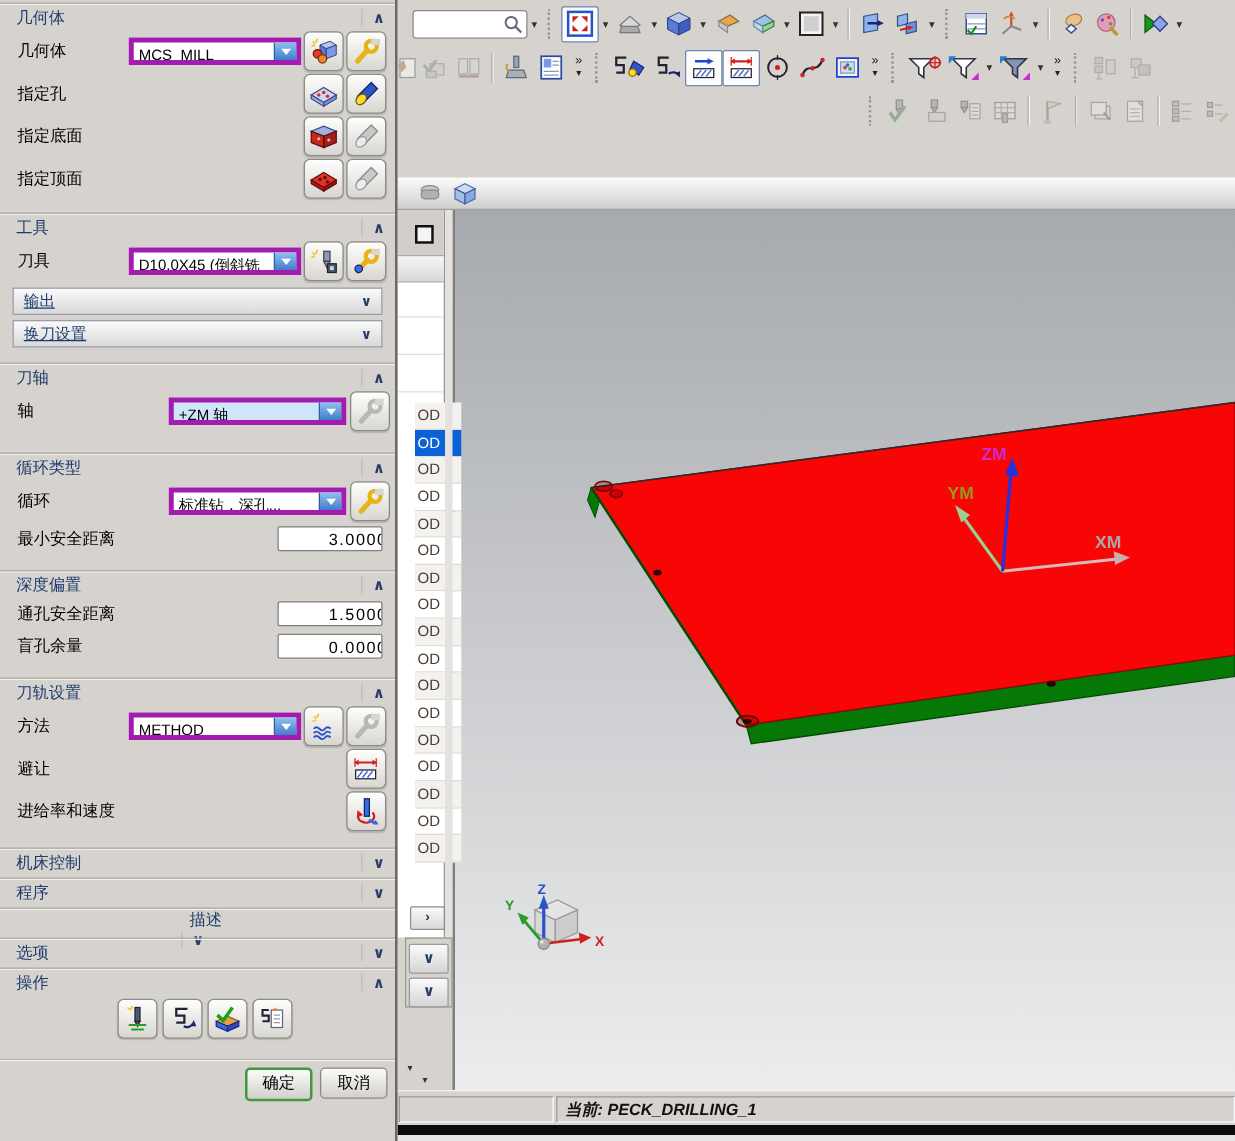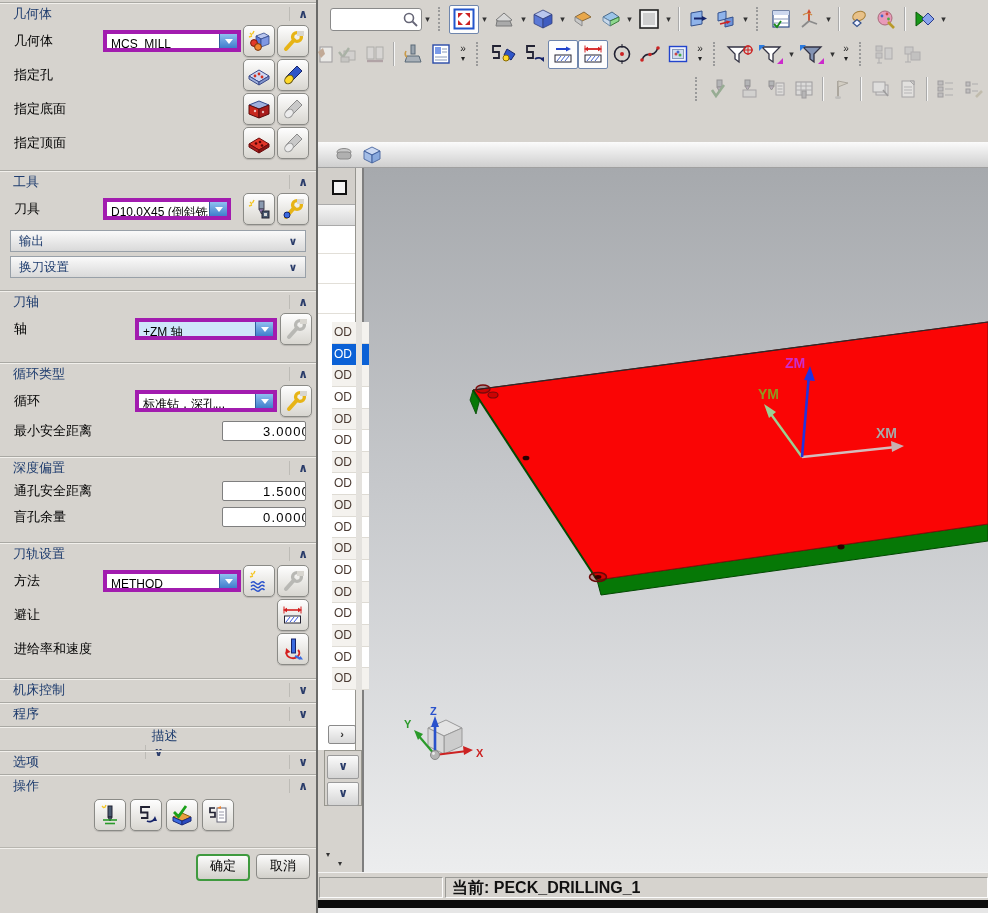--- a/index.html
+++ b/index.html
@@ -36,41 +36,41 @@
   .navstrip{position:absolute;left:38px;top:168px;width:6px;height:582px;background:#e4e2de;}
   .navmore{position:absolute;left:10px;top:557px;width:26px;height:17px;border:1px solid #8a8a8a;border-radius:2px;background:linear-gradient(#fafafa,#d8d8d8);text-align:center;line-height:16px;font-size:11px;color:#333;font-weight:bold;}
   .navcollapse{position:absolute;left:6px;top:750px;width:38px;height:56px;border:1px solid #98978f;background:#d6d3ce;box-sizing:border-box;}
   .ncbtn{position:absolute;left:2px;width:30px;height:22px;border:1px solid #9a9a9a;border-radius:2px;background:linear-gradient(#fbfbfb,#d4d4d4);text-align:center;line-height:20px;font-size:12px;color:#2a3c6a;font-weight:bold;}
   .minicars{position:absolute;left:6px;top:846px;width:40px;height:24px;color:#333;}
   .minicars span{position:absolute;font-size:8px;}
   
   .statusbar{position:absolute;left:0;top:872px;width:670px;height:28px;background:#d6d3ce;border-top:1px solid #f4f4f4;}
   .scell{position:absolute;top:4px;height:21px;border:1px solid;border-color:#9a9a96 #fcfcfc #fcfcfc #9a9a96;box-sizing:border-box;}
   .scell.left{left:1px;width:124px;}
-  .scell.mainc{left:127px;width:543px;font-size:16px;font-weight:bold;color:#111;line-height:19px;padding-left:6px;}
+  .scell.mainc{left:127px;width:543px;font-size:13px;font-weight:bold;color:#111;line-height:19px;padding-left:6px;font-style:italic;}
   .blackband{position:absolute;left:0;top:900px;width:670px;height:8px;background:#0c0c0c;}
   .bottomgray{position:absolute;left:0;top:908px;width:670px;height:5px;background:#e6e6e6;}
   
   .dialog{position:absolute;left:0;top:0;width:318px;height:913px;background:#d6d3ce;border-right:2px solid #6a6a68;box-sizing:border-box;z-index:10;}
   .dtitle{height:26px;background:linear-gradient(#6a6a6a,#1c1c1c);display:flex;align-items:center;color:#fff;}
   .dgear{width:22px;height:22px;margin:0 4px 0 2px;border:1px solid #777;background:linear-gradient(#555,#222);display:flex;align-items:center;justify-content:center;border-radius:2px;flex:none;}
   .dtext{flex:1;font-size:13px;font-weight:bold;letter-spacing:.3px;}
   .dclose{width:26px;text-align:center;font-size:15px;font-weight:bold;color:#fff;}
   .sech{position:relative;height:21px;border-top:1px solid #aaa9a4;box-shadow:0 1px 0 #f2f0ec inset;display:flex;align-items:center;margin-top:1px;}
   .sech .t{font-size:13px;color:#1e3c6e;padding-left:13px;flex:1;}
   .sech .chev{width:26px;text-align:center;font-size:12px;font-weight:bold;color:#2a3c6a;border-left:1px solid #bdbbb6;}
   .frow{position:relative;}
   .flabel{position:absolute;left:14px;top:50%;transform:translateY(-50%);font-size:13px;color:#000;}
   .combo{position:absolute;top:50%;transform:translateY(-50%);height:22px;background:#fff;border:4px solid #a21caf;box-sizing:border-box;font-size:12px;color:#000;line-height:20px;padding-left:4px;white-space:nowrap;overflow:hidden;}
   .combo.hl{background:#cfe6fa;}
   .dar{position:absolute;right:0;top:0;bottom:0;width:17px;background:linear-gradient(#8fc0f0,#3f7ecc);border-left:1px solid #2f5e9c;display:flex;align-items:center;justify-content:center;}
   .dar i{display:block;width:0;height:0;border-left:4px solid transparent;border-right:4px solid transparent;border-top:5px solid #fff;}
   .ibtn{position:absolute;width:30px;height:30px;top:50%;transform:translateY(-50%);border:1px solid #8a8a86;border-radius:5px;background:linear-gradient(#fefefe,#d8d6d0);display:flex;align-items:center;justify-content:center;box-shadow:0 1px 1px rgba(0,0,0,.15);}
   .subrow{position:relative;height:20px;margin:4px 10px 0 10px;border:1px solid #98a0a8;background:linear-gradient(#fafafa,#d9d9d9);display:flex;align-items:center;}
-  .subrow .t{flex:1;font-size:12.5px;color:#1e3c6e;padding-left:8px;}
+  .subrow .t{flex:1;font-size:12.5px;color:#1e3c6e;padding-left:8px;text-decoration:underline;}
   .subrow .chev{width:24px;text-align:center;font-size:11px;font-weight:bold;color:#2a3c6a;}
   .numf{position:absolute;right:10px;top:50%;transform:translateY(-50%);width:84px;height:20px;background:#fff;border:1px solid #7f7f7f;border-radius:2px;box-sizing:border-box;overflow:hidden;display:flex;align-items:center;justify-content:flex-end;}
   .numf span{font-size:13px;letter-spacing:1.2px;margin-right:-5px;white-space:nowrap;}
   .actrow{height:38px;display:flex;align-items:center;gap:4px;padding-left:94px;}
   .abtn{position:static !important;transform:none !important;}
   .btnrow{margin-top:13px;height:26px;position:relative;border-top:1px solid #b8b6b0;box-shadow:0 1px 0 #f2f0ec inset;padding-top:6px;}
   .okbtn{position:absolute;left:196px;width:50px;height:23px;border:2px solid #3f9a3f;border-radius:4px;background:linear-gradient(#fbfbfb,#d2d0ca);font-size:13px;text-align:center;line-height:20px;}
   .cancelbtn{position:absolute;left:256px;width:52px;height:23px;border:1px solid #8a8a86;border-radius:4px;background:linear-gradient(#fbfbfb,#d2d0ca);font-size:13px;text-align:center;line-height:21px;}
   svg{display:block;}
 </style>
@@ -643,21 +643,21 @@
           </svg>
       </div>
     </div>
 
     <div class="sech" style="margin-top:10px;">
       <span class="t">工具</span>
       <span class="chev">∧</span>
     </div>
     <div class="frow" style="height:34px;">
       <span class="flabel">刀具</span>
-      <div class="combo" style="left:103px;width:128px;">
+      <div class="combo" style="left:103px;width:138px;">
         <span>D10.0X45 (倒斜铣</span>
         <span class="dar">
             <i></i>
           </span>
       </div>
       <div class="ibtn" style="left:243px;">
         <svg width="24" height="24">
             <path d="M3 5 l2 2 M7 3 l-1.5 3 M2 9 l3-1" stroke="#f4c522" stroke-width="1.4"></path>
             <rect x="12" y="4" width="5" height="8" fill="#8a9ab0" stroke="#445"></rect>
             <polygon points="12,12 17,12 14.5,17" fill="#aa88cc" stroke="#445"></polygon>

